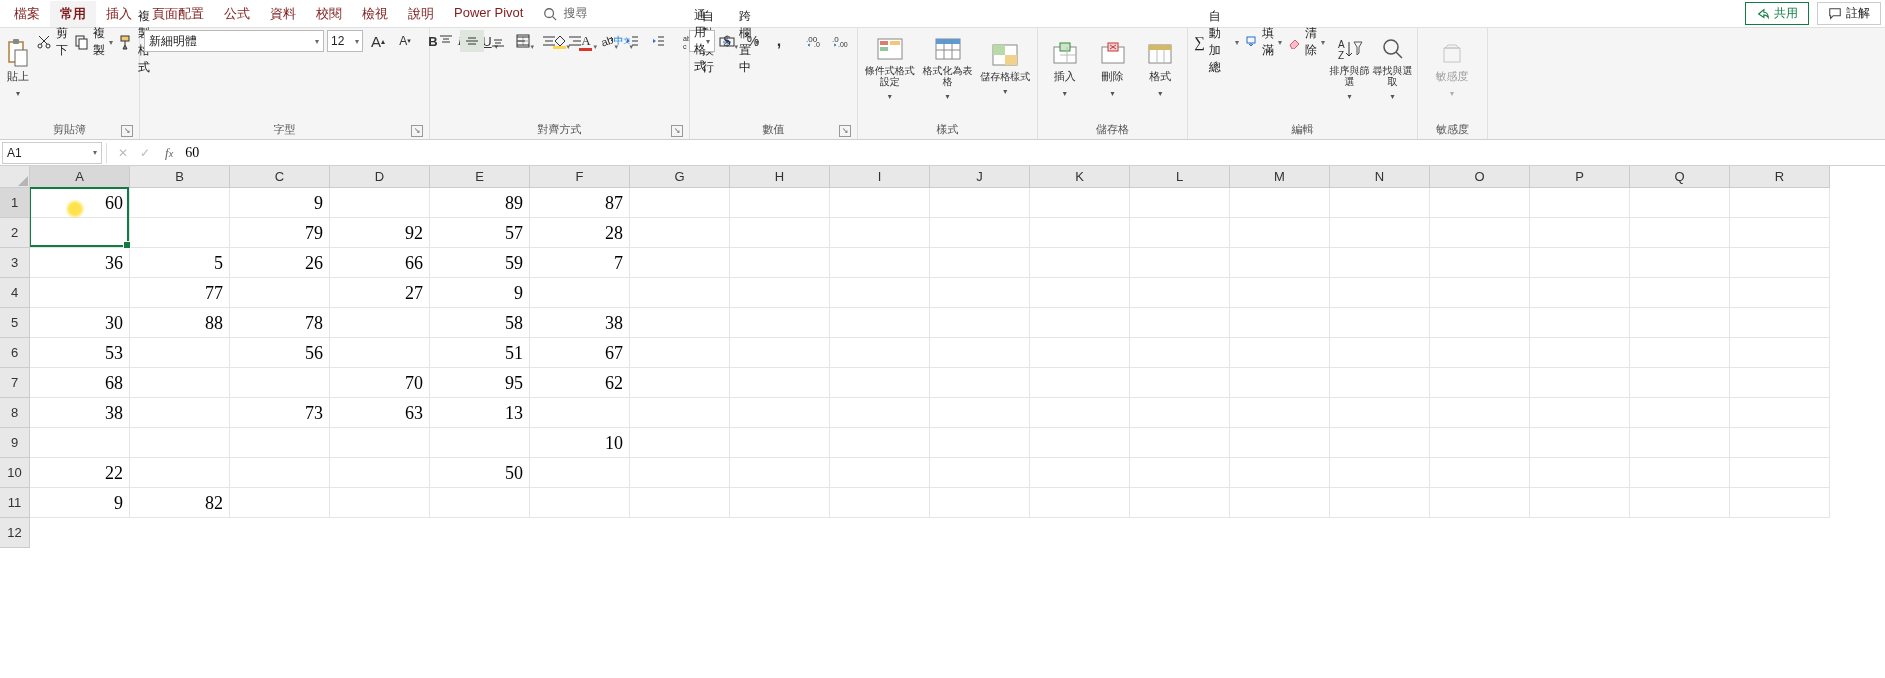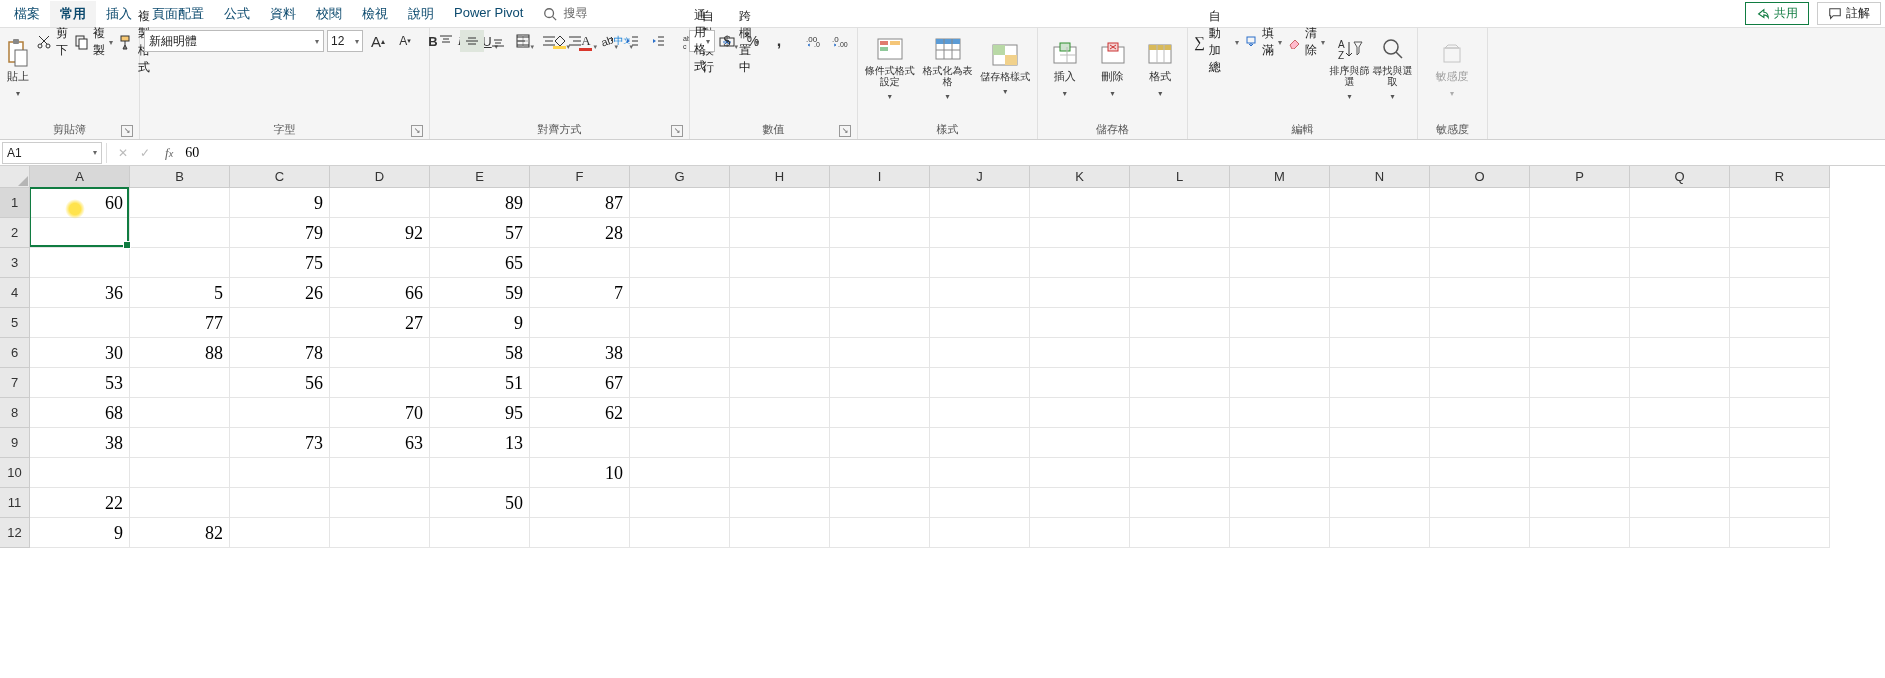--- a/index.html
+++ b/index.html
@@ -1,20 +1,20 @@
 <!DOCTYPE html>
 <html><head>
 <meta charset="utf-8">
 <style>
 * { box-sizing: border-box; margin: 0; padding: 0; font-family: "Microsoft JhengHei", "Segoe UI", sans-serif; }
 body { background: #fff; overflow: hidden; width: 1885px; height: 678px; font-size: 12px; color: #222; }
 
 
 .menubar { display: flex; align-items: center; height: 28px; background: #fff; padding: 0 4px; gap: 2px; border-bottom: 1px solid #e0e0e0; }
-.menu-item { padding: 4px 10px; cursor: pointer; font-size: 13px; color: #0c4a6e; }
+.menu-item { padding: 4px 10px; cursor: pointer; font-size: 13px; color: #7f1d1d; }
 .menu-item.active { background: #f3f3f3; font-weight: 600; }
 .menubar .spacer { flex: 1; }
 .search-box { display: flex; align-items: center; gap: 6px; color: #666; padding: 2px 8px; min-width: 120px; }
 .share-btn, .comment-btn { display: flex; align-items: center; gap: 4px; padding: 2px 10px; border: 1px solid #ccc; margin-left: 6px; font-size: 12px; cursor: pointer; }
 .share-btn { color: #107c41; border-color: #107c41; }
 
 
 .ribbon { display: flex; height: 112px; background: #f5f5f5; border-bottom: 1px solid #d0d0d0; }
 .ribbon-group { display: flex; flex-direction: column; border-right: 1px solid #e0e0e0; padding: 2px 4px 1px; }
 .ribbon-group-body { flex: 1; display: flex; align-items: flex-start; gap: 2px; }
@@ -576,40 +576,20 @@
           <div class="cell" style="width: 100px; height: 30px;"></div>
           <div class="cell" style="width: 100px; height: 30px;"></div>
           <div class="cell" style="width: 100px; height: 30px;"></div>
           <div class="cell" style="width: 100px; height: 30px;"></div>
           <div class="cell" style="width: 100px; height: 30px;"></div>
           <div class="cell" style="width: 100px; height: 30px;"></div>
           <div class="cell" style="width: 100px; height: 30px;"></div>
           <div class="cell" style="width: 100px; height: 30px;"></div>
         </div>
         <div class="cell-row">
-          <div class="cell" style="width: 100px; height: 30px;"></div>
-          <div class="cell" style="width: 100px; height: 30px;"></div>
-          <div class="cell" style="width: 100px; height: 30px;">75</div>
-          <div class="cell" style="width: 100px; height: 30px;"></div>
-          <div class="cell" style="width: 100px; height: 30px;">65</div>
-          <div class="cell" style="width: 100px; height: 30px;"></div>
-          <div class="cell" style="width: 100px; height: 30px;"></div>
-          <div class="cell" style="width: 100px; height: 30px;"></div>
-          <div class="cell" style="width: 100px; height: 30px;"></div>
-          <div class="cell" style="width: 100px; height: 30px;"></div>
-          <div class="cell" style="width: 100px; height: 30px;"></div>
-          <div class="cell" style="width: 100px; height: 30px;"></div>
-          <div class="cell" style="width: 100px; height: 30px;"></div>
-          <div class="cell" style="width: 100px; height: 30px;"></div>
-          <div class="cell" style="width: 100px; height: 30px;"></div>
-          <div class="cell" style="width: 100px; height: 30px;"></div>
-          <div class="cell" style="width: 100px; height: 30px;"></div>
-          <div class="cell" style="width: 100px; height: 30px;"></div>
-        </div>
-        <div class="cell-row">
           <div class="cell" style="width: 100px; height: 30px;">36</div>
           <div class="cell" style="width: 100px; height: 30px;">5</div>
           <div class="cell" style="width: 100px; height: 30px;">26</div>
           <div class="cell" style="width: 100px; height: 30px;">66</div>
           <div class="cell" style="width: 100px; height: 30px;">59</div>
           <div class="cell" style="width: 100px; height: 30px;">7</div>
           <div class="cell" style="width: 100px; height: 30px;"></div>
           <div class="cell" style="width: 100px; height: 30px;"></div>
           <div class="cell" style="width: 100px; height: 30px;"></div>
           <div class="cell" style="width: 100px; height: 30px;"></div>

